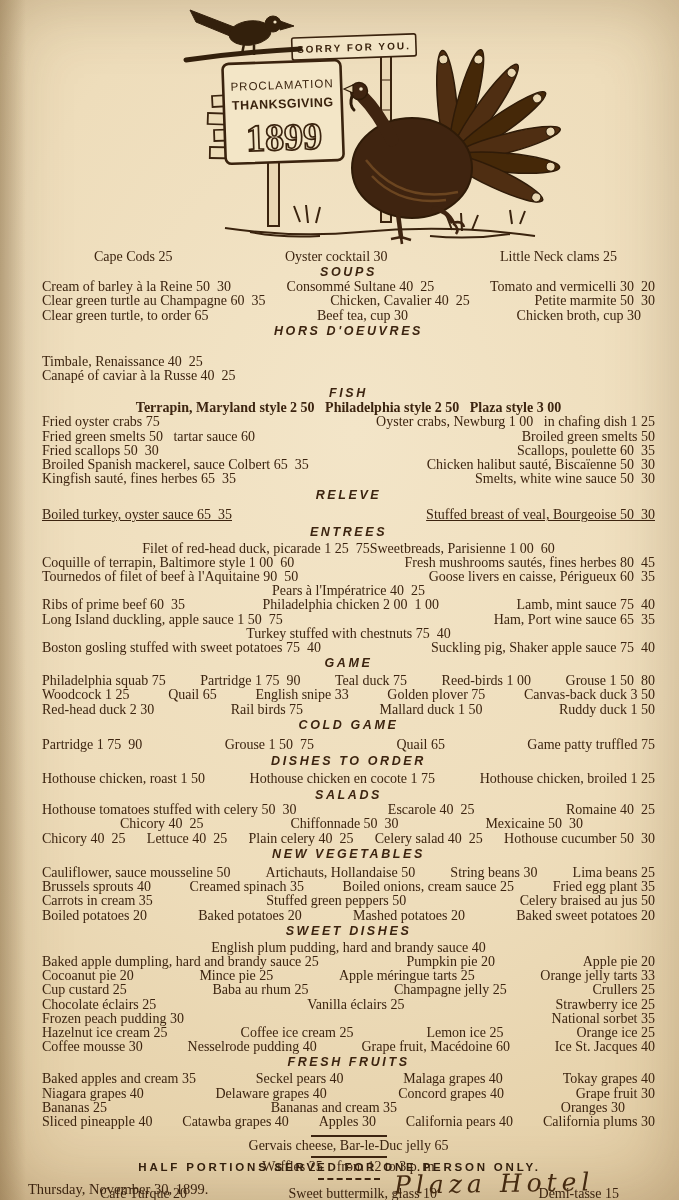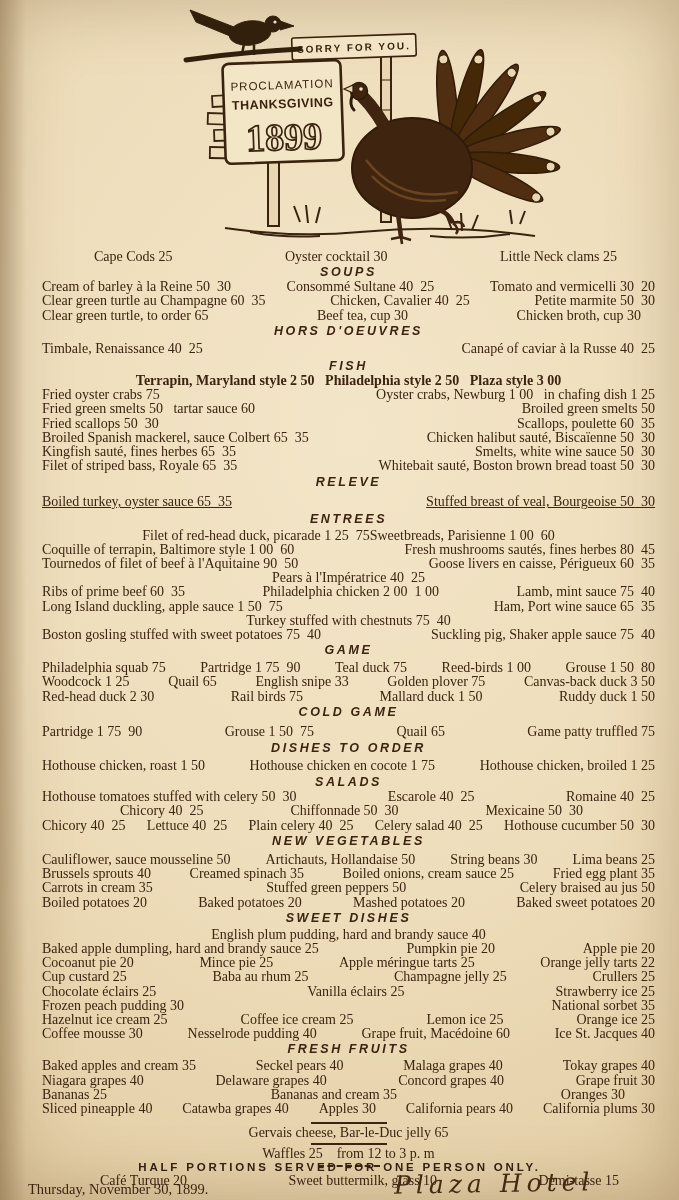--- a/index.html
+++ b/index.html
@@ -152,21 +152,21 @@
         <span class="cell">Clear green turtle au Champagne 60  35</span>
         <span class="cell">Chicken, Cavalier 40  25</span>
         <span class="cell">Petite marmite 50  30</span>
       </div>
       <div class="line" style="padding-right: 14px;">
         <span class="cell">Clear green turtle, to order 65</span>
         <span class="cell">Beef tea, cup 30</span>
         <span class="cell">Chicken broth, cup 30</span>
       </div>
       <div class="sec-header">HORS D'OEUVRES</div>
-      <div class="line" style="margin-top: 3px;">
+      <div class="line" style="margin-top: 16px; flex-direction: column;">
         <span class="cell">Timbale, Renaissance 40  25</span>
         <span class="cell">Canapé of caviar à la Russe 40  25</span>
       </div>
       <div class="sec-header" style="margin-top: 3px;">FISH</div>
       <div class="line center bold">
         <span class="cell">Terrapin, Maryland style 2 50   Philadelphia style 2 50   Plaza style 3 00</span>
       </div>
       <div class="line">
         <span class="cell">Fried oyster crabs 75</span>
         <span class="cell">Oyster crabs, Newburg 1 00   in chafing dish 1 25</span>
@@ -179,24 +179,20 @@
         <span class="cell">Fried scallops 50  30</span>
         <span class="cell">Scallops, poulette 60  35</span>
       </div>
       <div class="line">
         <span class="cell">Broiled Spanish mackerel, sauce Colbert 65  35</span>
         <span class="cell">Chicken halibut sauté, Biscaïenne 50  30</span>
       </div>
       <div class="line">
         <span class="cell">Kingfish sauté, fines herbes 65  35</span>
         <span class="cell">Smelts, white wine sauce 50  30</span>
-      </div>
-      <div class="line">
-        <span class="cell">Filet of striped bass, Royale 65  35</span>
-        <span class="cell">Whitebait sauté, Boston brown bread toast 50  30</span>
       </div>
       <div class="sec-header" style="margin-top: 2px;">RELEVE</div>
       <div class="line" style="margin-top: 5px; text-decoration: underline;">
         <span class="cell">Boiled turkey, oyster sauce 65  35</span>
         <span class="cell">Stuffed breast of veal, Bourgeoise 50  30</span>
       </div>
       <div class="sec-header" style="margin-top: 2px;">ENTREES</div>
       <div class="line" style="margin-top: 2px; justify-content: center;">
         <span class="cell">Filet of red-head duck, picarade 1 25  75</span>
         <span class="cell">Sweetbreads, Parisienne 1 00  60</span>
@@ -310,21 +306,21 @@
       </div>
       <div class="line">
         <span class="cell">Baked apple dumpling, hard and brandy sauce 25</span>
         <span class="cell">Pumpkin pie 20</span>
         <span class="cell">Apple pie 20</span>
       </div>
       <div class="line">
         <span class="cell">Cocoanut pie 20</span>
         <span class="cell">Mince pie 25</span>
         <span class="cell">Apple méringue tarts 25</span>
-        <span class="cell">Orange jelly tarts 22</span>
+        <span class="cell">Orange jelly tarts 33</span>
       </div>
       <div class="line">
         <span class="cell">Cup custard 25</span>
         <span class="cell">Baba au rhum 25</span>
         <span class="cell">Champagne jelly 25</span>
         <span class="cell">Crullers 25</span>
       </div>
       <div class="line">
         <span class="cell">Chocolate éclairs 25</span>
         <span class="cell">Vanilla éclairs 25</span>

